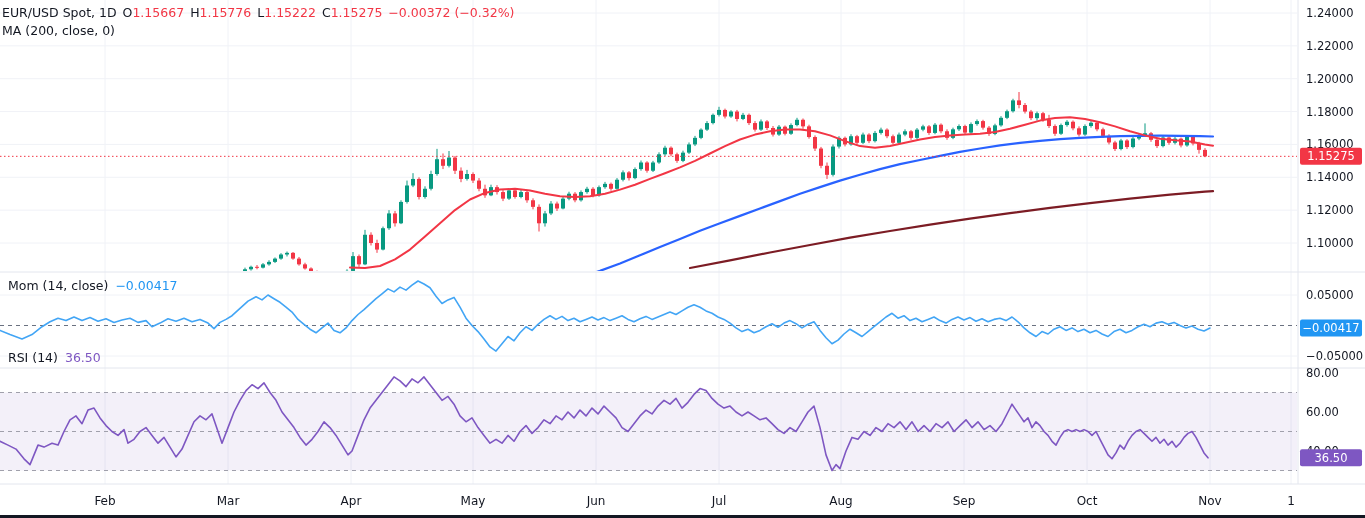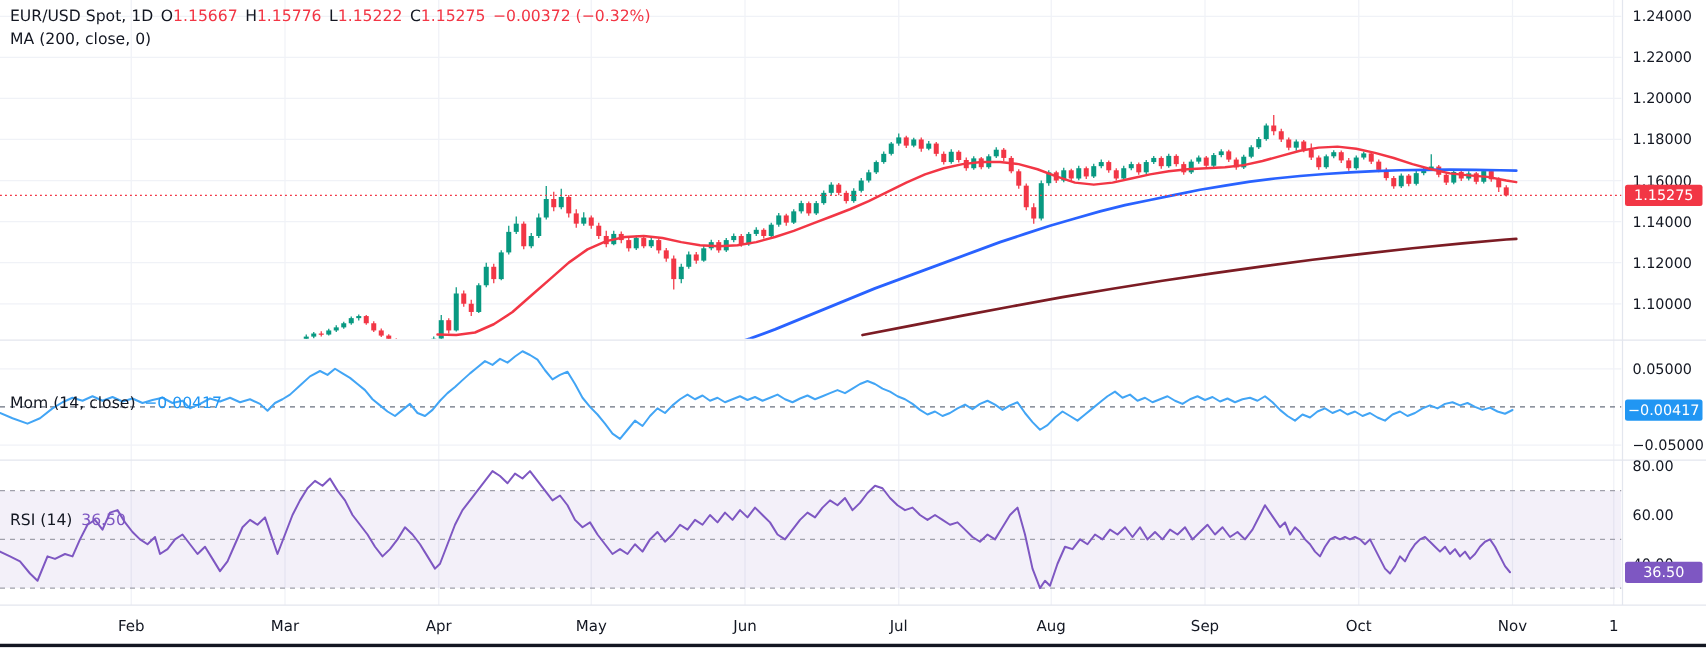--- a/index.html
+++ b/index.html
@@ -1,23 +1,23 @@
 <!DOCTYPE html>
 <html><head>
 <meta charset="utf-8">
 <style>
   html,body{margin:0;padding:0;background:#ffffff;}
   .root{position:relative;width:1365px;height:518px;background:#fff;overflow:hidden;
         font-family:"DejaVu Sans","Liberation Sans",sans-serif;}
   svg{position:absolute;left:0;top:0;display:block;}
-  .legend{position:absolute;left:8px;top:4px;font-size:12.5px;color:#131722;line-height:18px;z-index:5;}
+  .legend{position:absolute;left:2px;top:4px;font-size:12.5px;color:#131722;line-height:18px;z-index:5;}
   .legend .row{white-space:nowrap;}
   .legend .k{color:#131722;margin-left:6px;}
   .legend .red{color:#f23645;}
-  .panel-legend{position:absolute;left:8px;font-size:12.5px;color:#131722;z-index:5;white-space:nowrap;margin-top:36px;}
+  .panel-legend{position:absolute;left:8px;font-size:12.5px;color:#131722;z-index:5;white-space:nowrap;}
   .panel-legend .val{margin-left:7px;}
   .mom-val{color:#2196f3;}
   .rsi-val{color:#7e57c2;}
 </style>
 </head>
 <body>
 
 <div class="root">
   <svg id="chart-svg" width="1365" height="518" viewBox="0 0 1365 518">
       <defs>
@@ -759,14 +759,14 @@
       <rect x="0" y="515" width="1365" height="3" fill="#131722"></rect>
     </svg>
 
   <div class="legend">
     <div class="row"><span>EUR/USD Spot, 1D</span><span class="k">O</span><span class="red">1.15667</span><span class="k">H</span><span class="red">1.15776</span><span class="k">L</span><span class="red">1.15222</span><span class="k">C</span><span class="red">1.15275</span><span class="k red">−0.00372 (−0.32%)</span></div>
     <div class="row">MA (200, close, 0)</div>
   </div>
 
   <div class="panel-legend" style="top:278px;"><span>Mom (14, close)</span><span class="val mom-val">−0.00417</span></div>
 
-  <div class="panel-legend" style="top:372px;"><span>RSI (14)</span><span class="val rsi-val">36.50</span></div>
+  <div class="panel-legend" style="top:350px;"><span>RSI (14)</span><span class="val rsi-val">36.50</span></div>
 </div>
 
 </body></html>

